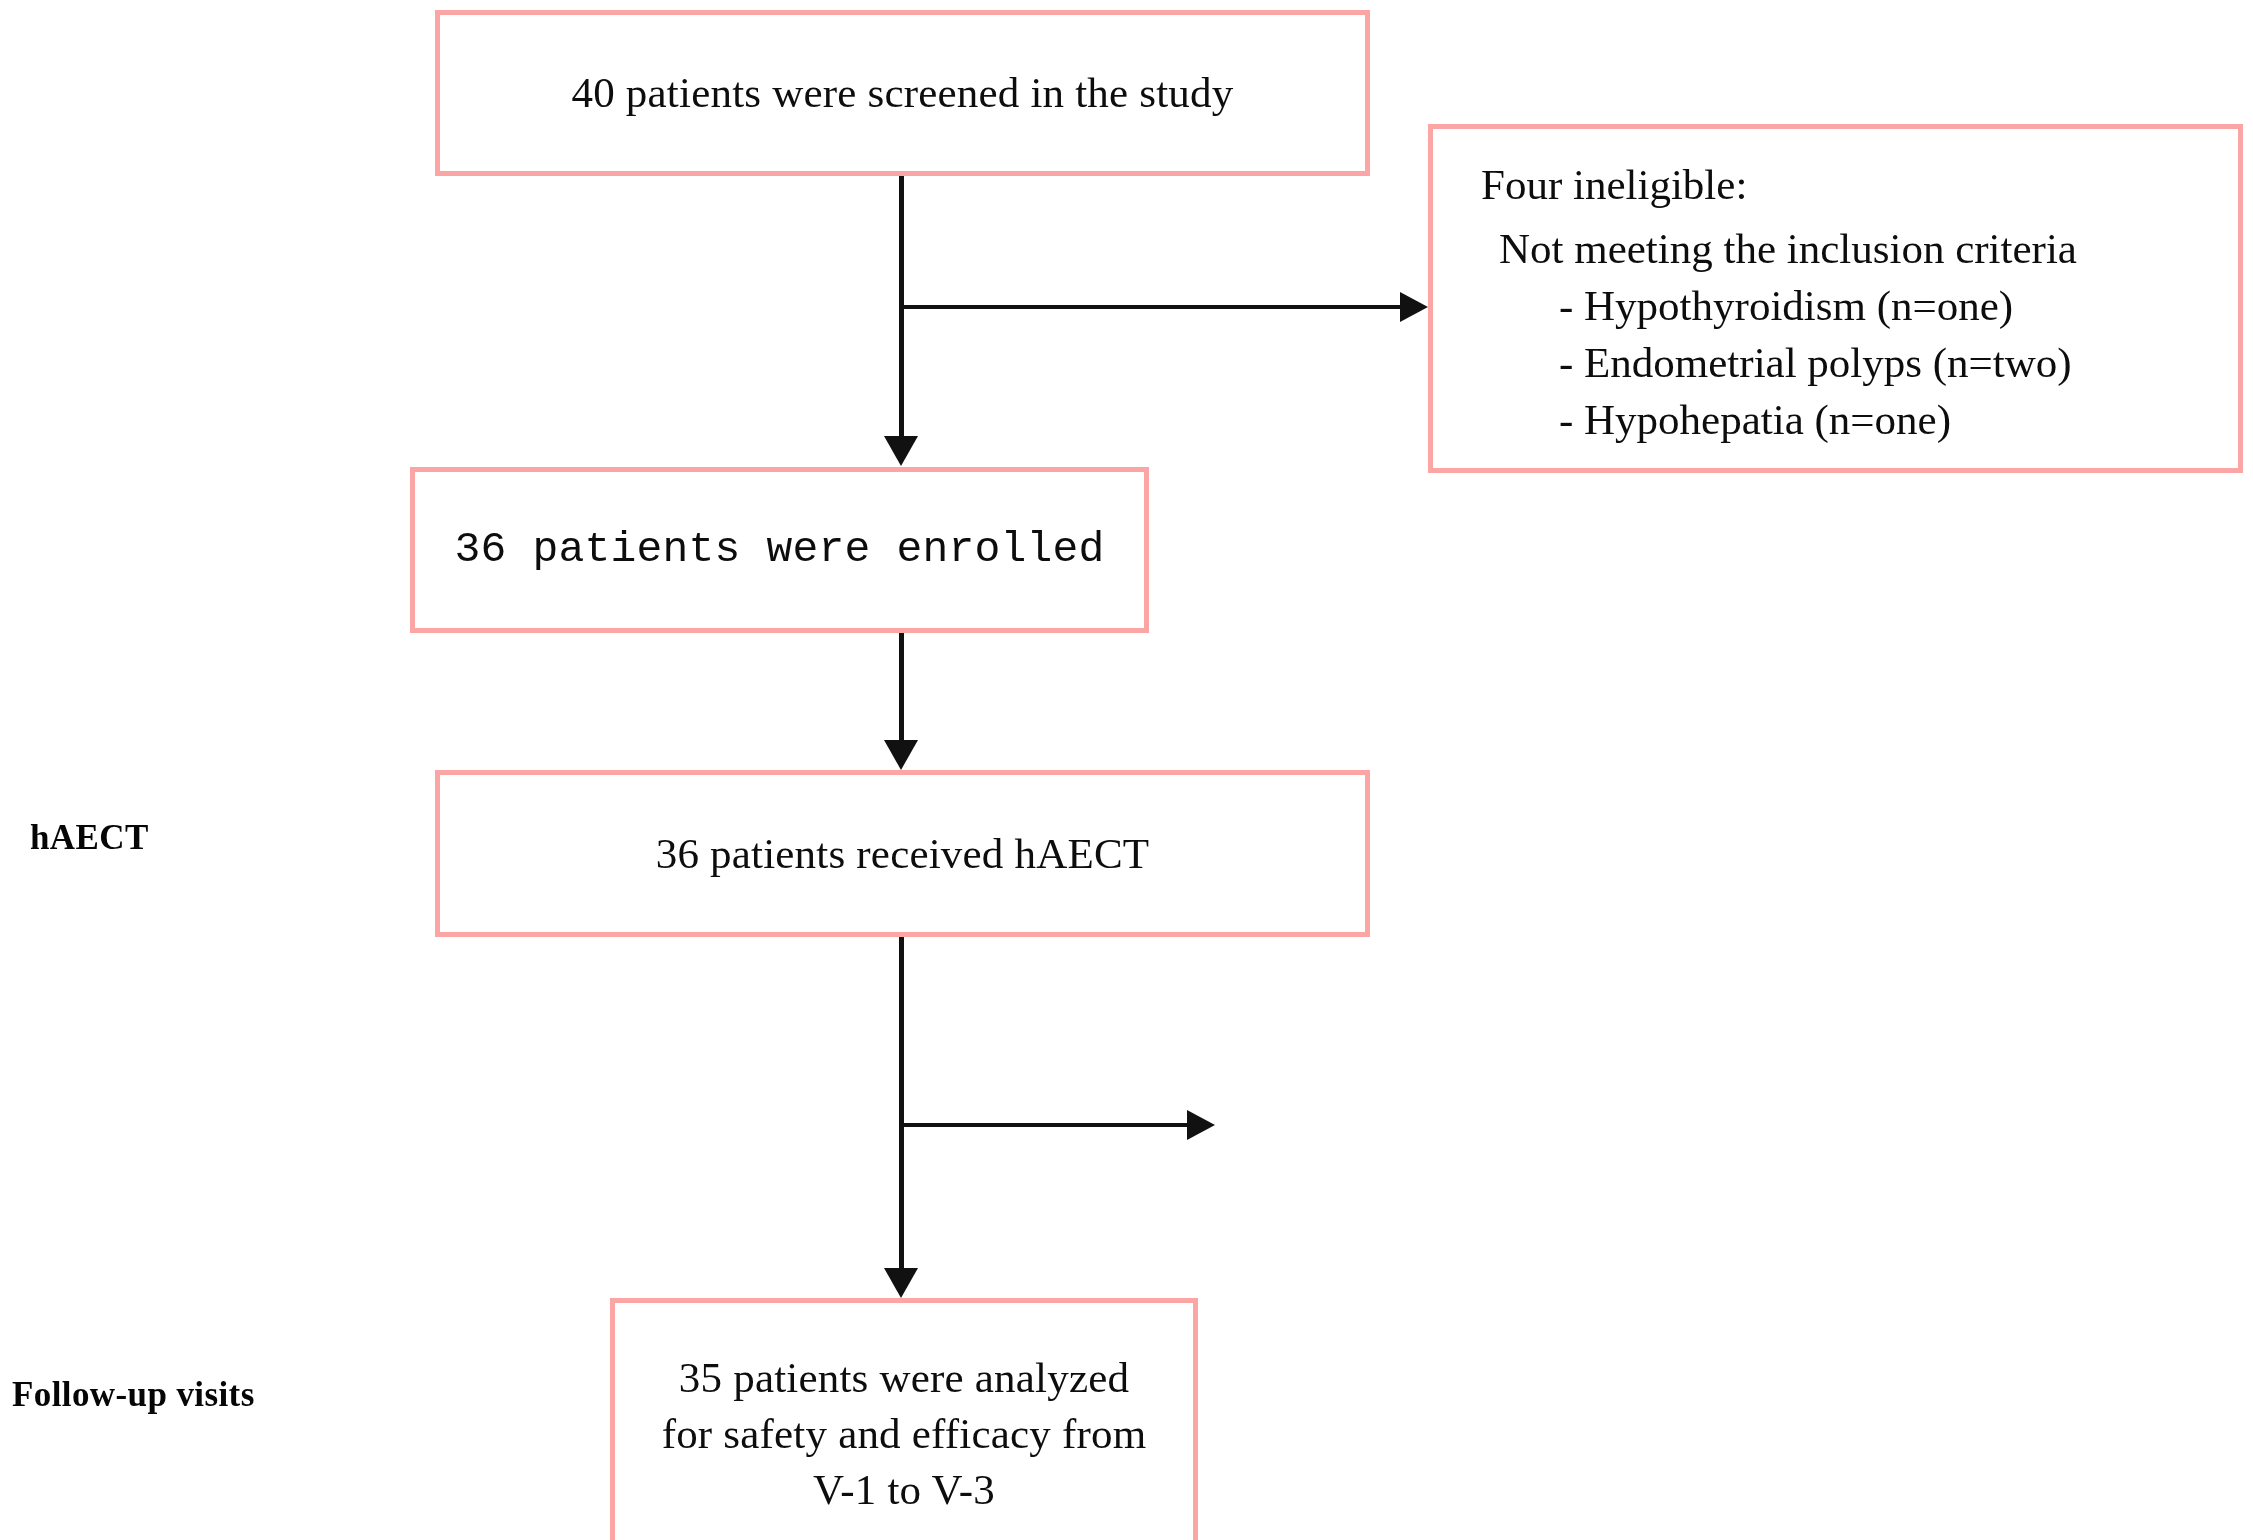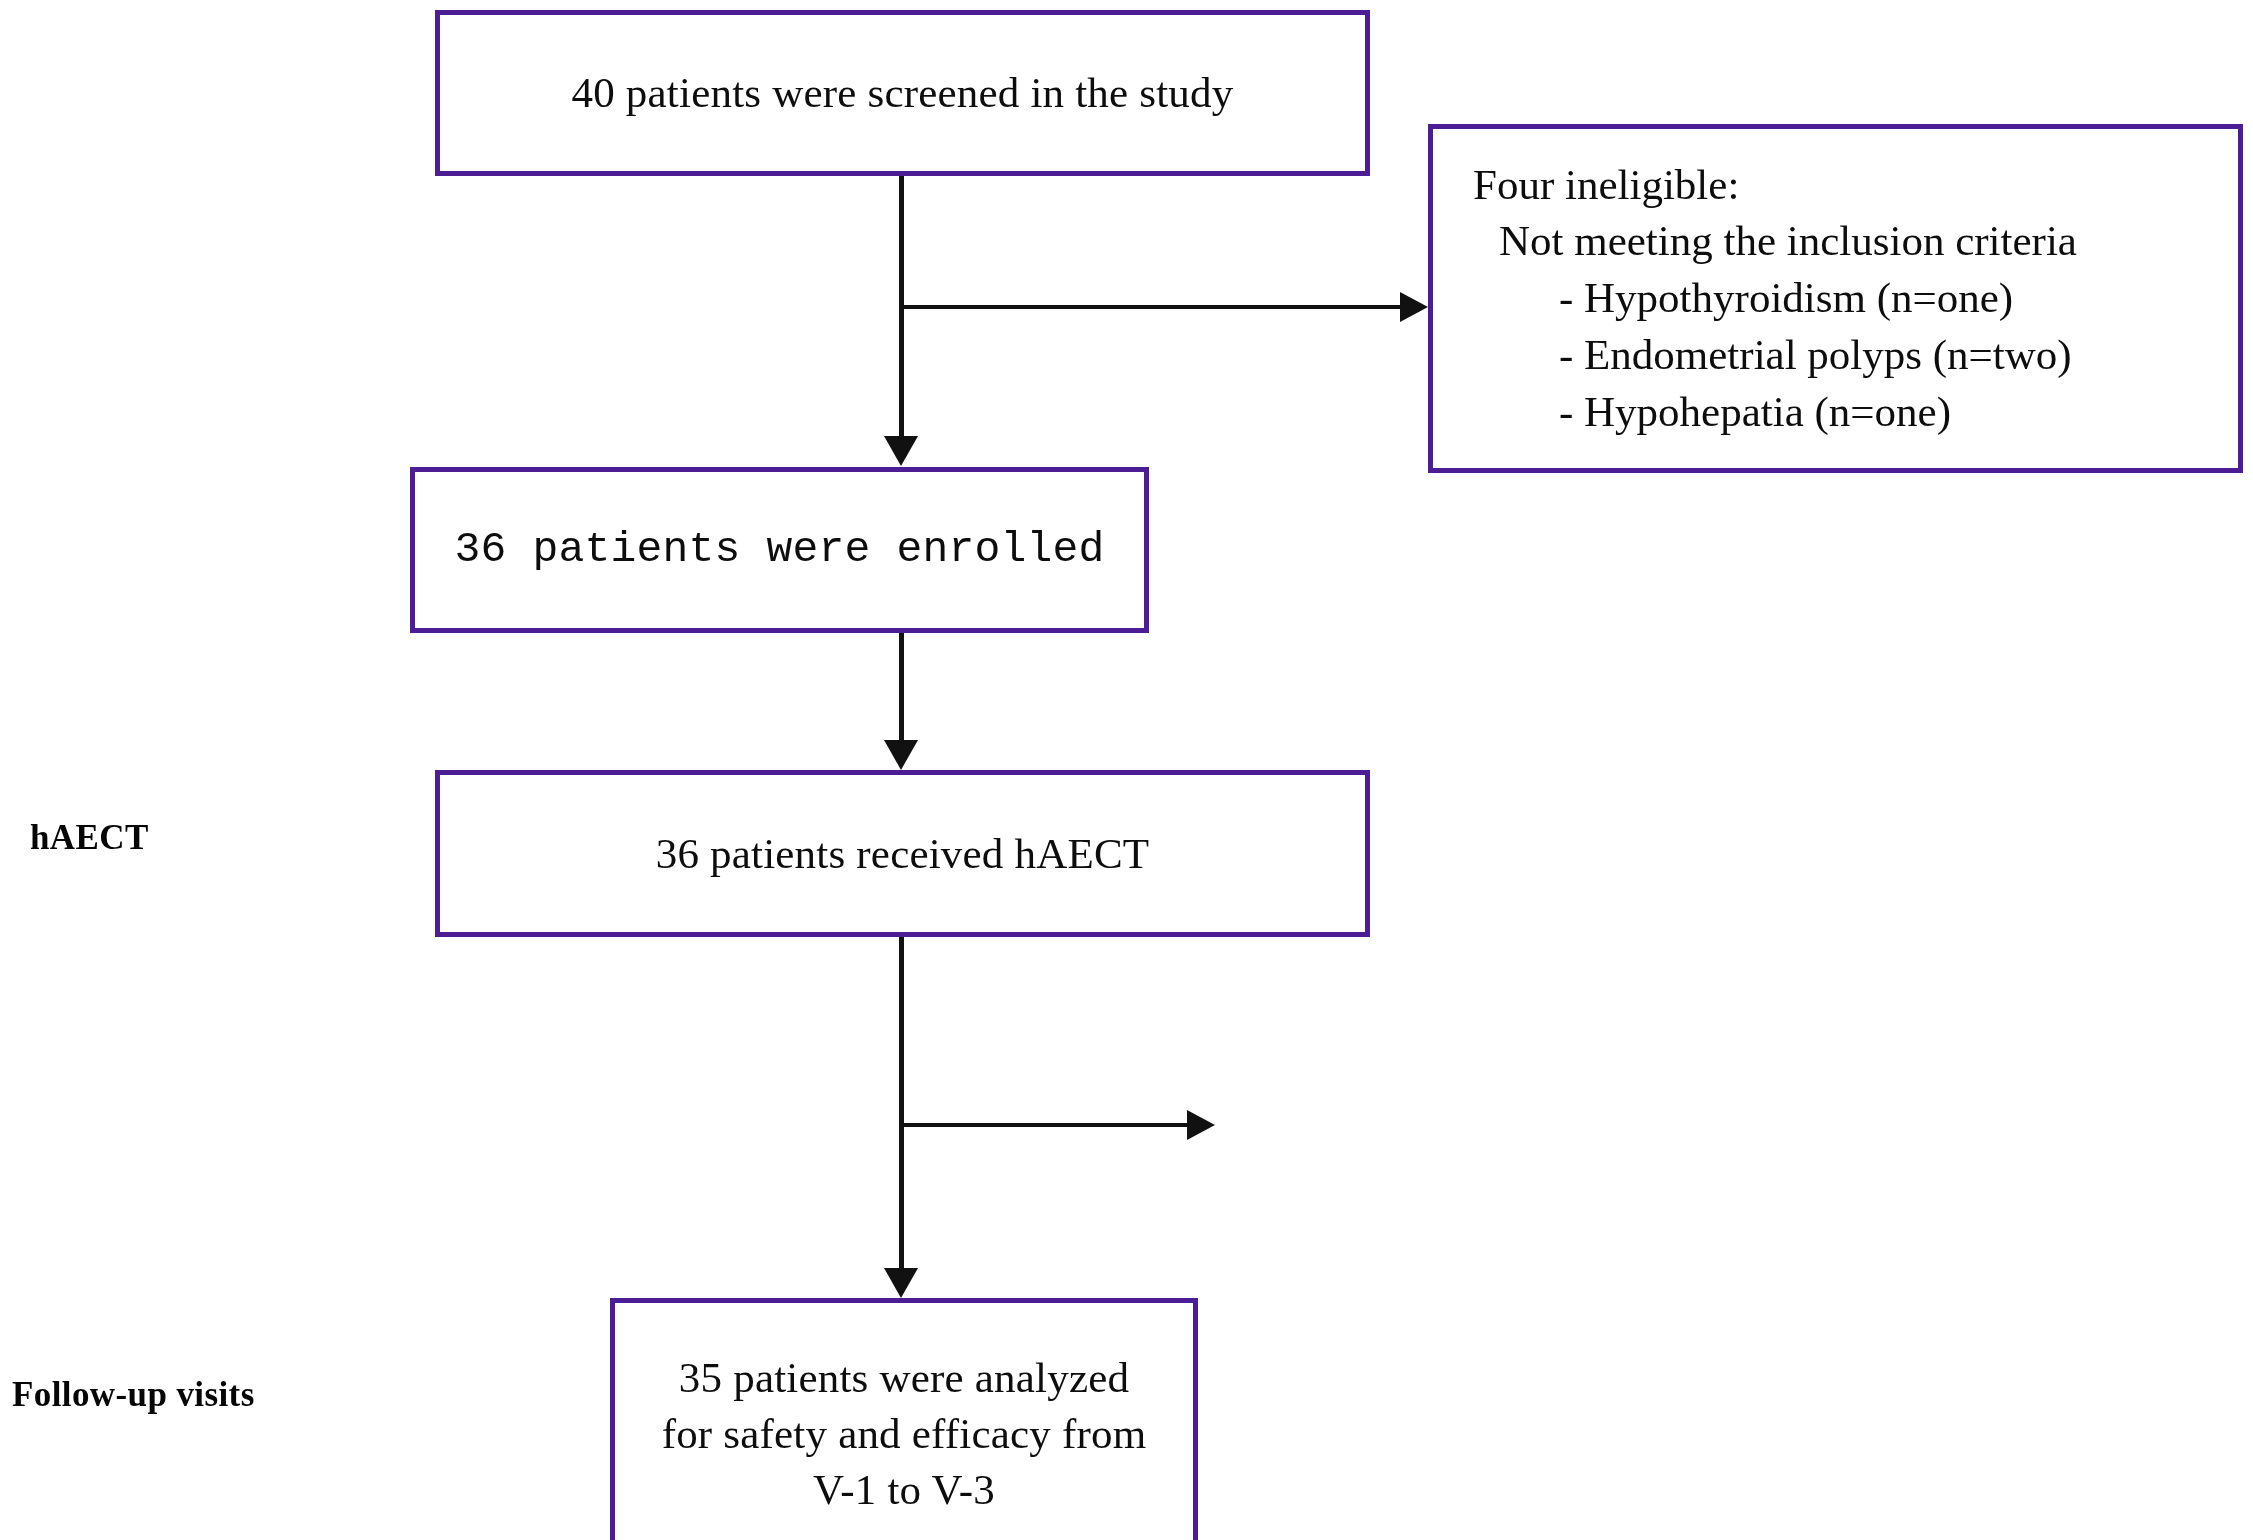--- a/index.html
+++ b/index.html
@@ -14,21 +14,21 @@
   #canvas {
     position: relative;
     width: 2253px;
     height: 1540px;
     background: #ffffff;
     overflow: hidden;
   }
   .node {
     position: absolute;
     box-sizing: border-box;
-    border: 5px solid #4c1d95;
+    border: 5px solid #fca5a5;
     background: #ffffff;
     display: flex;
     align-items: center;
     justify-content: center;
   }
   .node-text {
     font-size: 43px;
     line-height: 1.30;
     text-align: center;
     white-space: pre-line;
@@ -37,21 +37,21 @@
   }
   .node.left-align {
     justify-content: flex-start;
   }
   .excl-list {
     padding-left: 26px;
     font-size: 43px;
     line-height: 1.32;
     color: #0d0d0d;
   }
-  .excl-line-1 { margin: 0; }
+  .excl-line-1 { margin: 8px; }
   .excl-line-2 { margin: 0; padding-left: 26px; }
   .excl-item   { margin: 0; padding-left: 86px; }
   .side-label {
     position: absolute;
     font-size: 35px;
     font-weight: bold;
     color: #060606;
     white-space: nowrap;
     letter-spacing: 0.4px;
   }

